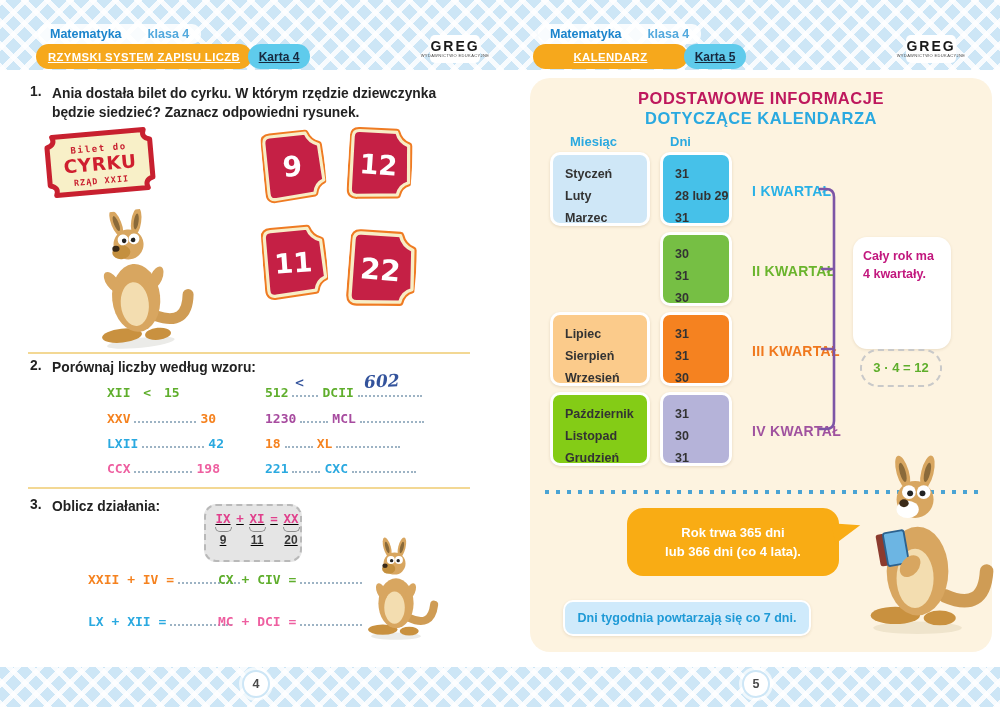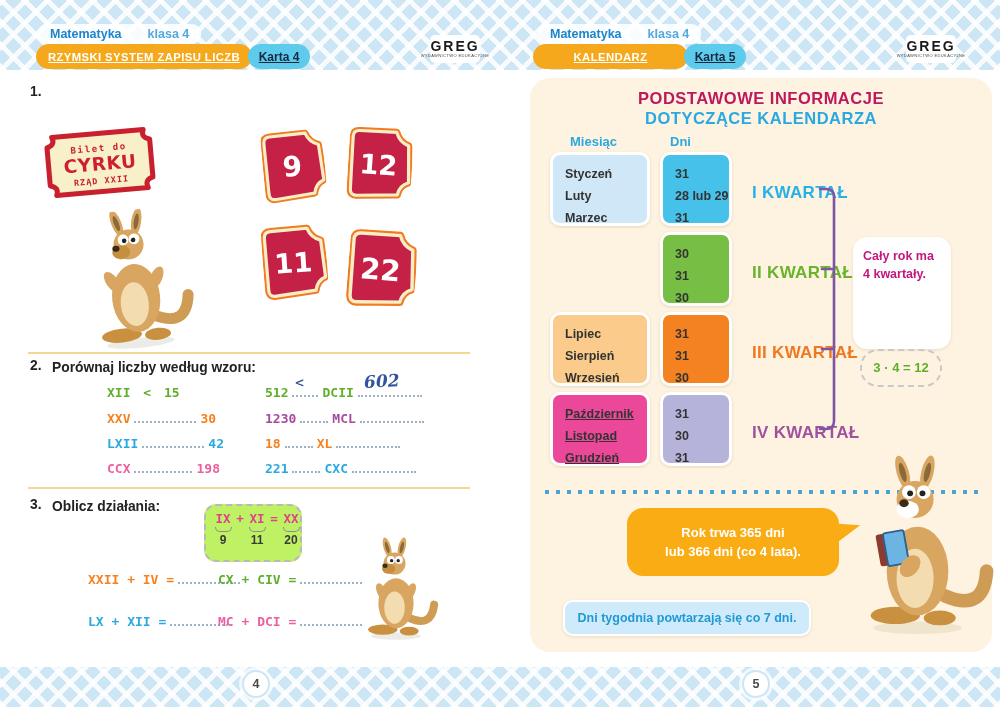--- a/index.html
+++ b/index.html
@@ -37,38 +37,38 @@
   .ex { position:absolute; font-family:"DejaVu Sans Mono", monospace; font-weight:bold; font-size:13px; z-index:2; white-space:nowrap; }
   .c-green { color:#5fae2c; } .c-orange { color:#f5821f; } .c-blue { color:#2aa9e0; }
   .c-pink { color:#ee5fa0; } .c-purple { color:#a74b9f; }
 
   .dots { display:inline-block; height:11px; border-bottom:2.5px dotted #9db3c4; margin:0 4px; vertical-align:baseline; }
   .answrap { position:relative; display:inline-block; }
   .hand { position:absolute; font-family:"DejaVu Serif", serif; font-style:italic; color:#33539c; z-index:3; }
 
   
   .exbox { position:absolute; left:204px; top:504px; width:98px; height:58px; border:2px dashed #b9b9b9;
-    border-radius:12px; background:#bef264; z-index:2; padding:5px 6px 0 6px; }
+    border-radius:12px; background:#e5e5e5; z-index:2; padding:5px 6px 0 6px;text-decoration:underline; }
   .ex-grid { display:grid; grid-template-columns:22px 12px 22px 12px 22px; justify-items:center; row-gap:1px; }
   .ex-expr { font-family:"DejaVu Sans Mono", monospace; font-weight:bold; font-size:12.5px; color:#e0408c; }
   .brace { width:17px; height:5px; border:1.6px solid #8c8c8c; border-top:none; border-radius:0 0 8px 8px; }
   .ex-val { font-size:12px; font-weight:bold; color:#3a3a3a; }
 
   
   .illus { position:absolute; z-index:2; }
 
   
   .panel { position:absolute; left:530px; top:78px; width:462px; height:574px; background:#fdf3e0;
     border-radius:20px; z-index:1; }
   .panel * { z-index:2; }
   .title { position:absolute; left:0; right:0; text-align:center; font-size:16.5px; font-weight:bold; letter-spacing:.5px; }
   .colhdr { position:absolute; font-size:13px; font-weight:bold; color:#2aa9e0; }
   .gbox { position:absolute; border:3px solid #fff; border-radius:10px; box-shadow:0 1px 3px rgba(120,90,40,.18);
     padding:8px 0 0 12px; font-size:12.5px; font-weight:600; color:#333; line-height:22px; }
-  .quarter { position:absolute; left:222px; font-size:17px; font-weight:bold; letter-spacing:.3px; white-space:nowrap; }
+  .quarter { position:absolute; left:222px; font-size:14px; font-weight:bold; letter-spacing:.3px; white-space:nowrap; }
   .infobox { position:absolute; left:323px; top:159px; width:98px; height:112px; background:#fff; border-radius:14px;
     box-shadow:0 1px 3px rgba(120,90,40,.15); padding:10px 0 0 10px; font-size:12.5px; font-weight:bold; line-height:18px; }
   .formula { position:absolute; left:7px; top:112px; width:82px; height:38px; border:2px dashed #c9c9c9;
     border-radius:18px; display:flex; align-items:center; justify-content:center;
     color:#5fae2c; font-weight:bold; font-size:13px; }
   .dotline { position:absolute; left:15px; top:412px; width:440px; height:4px;
     background:repeating-linear-gradient(90deg,#4aa3d4 0 4px, transparent 4px 11px); }
   .bubble { position:absolute; left:97px; top:430px; width:212px; height:68px; background:#f9ac14; border-radius:16px;
     display:flex; flex-direction:column; align-items:center; justify-content:center; gap:4px;
     color:#fff; font-weight:bold; font-size:13px; }
@@ -100,20 +100,21 @@
   </div>
   <div class="pill pill-blue" style="left:248px; width:62px;">
     <span>Karta 4</span>
   </div>
   <div class="greg" style="left:430px;">
     <span class="greg-name">GREG</span>
     <span class="greg-tag">WYDAWNICTWO EDUKACYJNE</span>
   </div>
 
   <div class="tasknum" style="left:30px; top:84px;">1.</div>
+  <div class="tasktext" style="left:52px; top:84px; width:424px;">Ania dostała bilet do cyrku. W którym rzędzie dziewczynka będzie siedzieć? Zaznacz odpowiedni rysunek.</div>
 
   <div class="illus" style="left:44px; top:122px; width:112px; height:82px; transform:rotate(-5deg);">
     <svg width="112" height="82" viewBox="0 0 200 130">
       <path d="M18,12 L182,12 Q176,26 192,30 L192,98 Q176,102 182,116 L18,116 Q24,102 8,98 L8,30 Q24,26 18,12 Z" fill="#f8f0c8" stroke="#c8202f" stroke-width="9" stroke-linejoin="round"></path>
       <text x="100" y="44" text-anchor="middle" font-family="DejaVu Sans Mono, monospace" font-size="16" font-weight="bold" letter-spacing="3" fill="#c8202f">Bilet do</text>
       <text x="100" y="78" text-anchor="middle" font-family="DejaVu Sans, sans-serif" font-size="33" font-weight="bold" letter-spacing="1" fill="#cf1f2f">CYRKU</text>
       <text x="100" y="102" text-anchor="middle" font-family="DejaVu Sans Mono, monospace" font-size="15" font-weight="bold" letter-spacing="2" fill="#c8202f">RZĄD XXII</text>
     </svg>
   </div>
 
@@ -308,21 +309,21 @@
       <div>Lipiec</div>
       <div>Sierpień</div>
       <div>Wrzesień</div>
     </div>
     <div class="gbox" style="left:130px; top:234px; width:72px; height:74px; background:#f58220;">
       <div>31</div>
       <div>31</div>
       <div>30</div>
     </div>
 
-    <div class="gbox" style="left:20px; top:314px; width:100px; height:74px; background:#ec4899;text-decoration:underline;">
+    <div class="gbox" style="left:20px; top:314px; width:100px; height:74px; background:#84cc16;">
       <div>Październik</div>
       <div>Listopad</div>
       <div>Grudzień</div>
     </div>
     <div class="gbox" style="left:130px; top:314px; width:72px; height:74px; background:#b5b3d9;">
       <div>31</div>
       <div>30</div>
       <div>31</div>
     </div>
 

